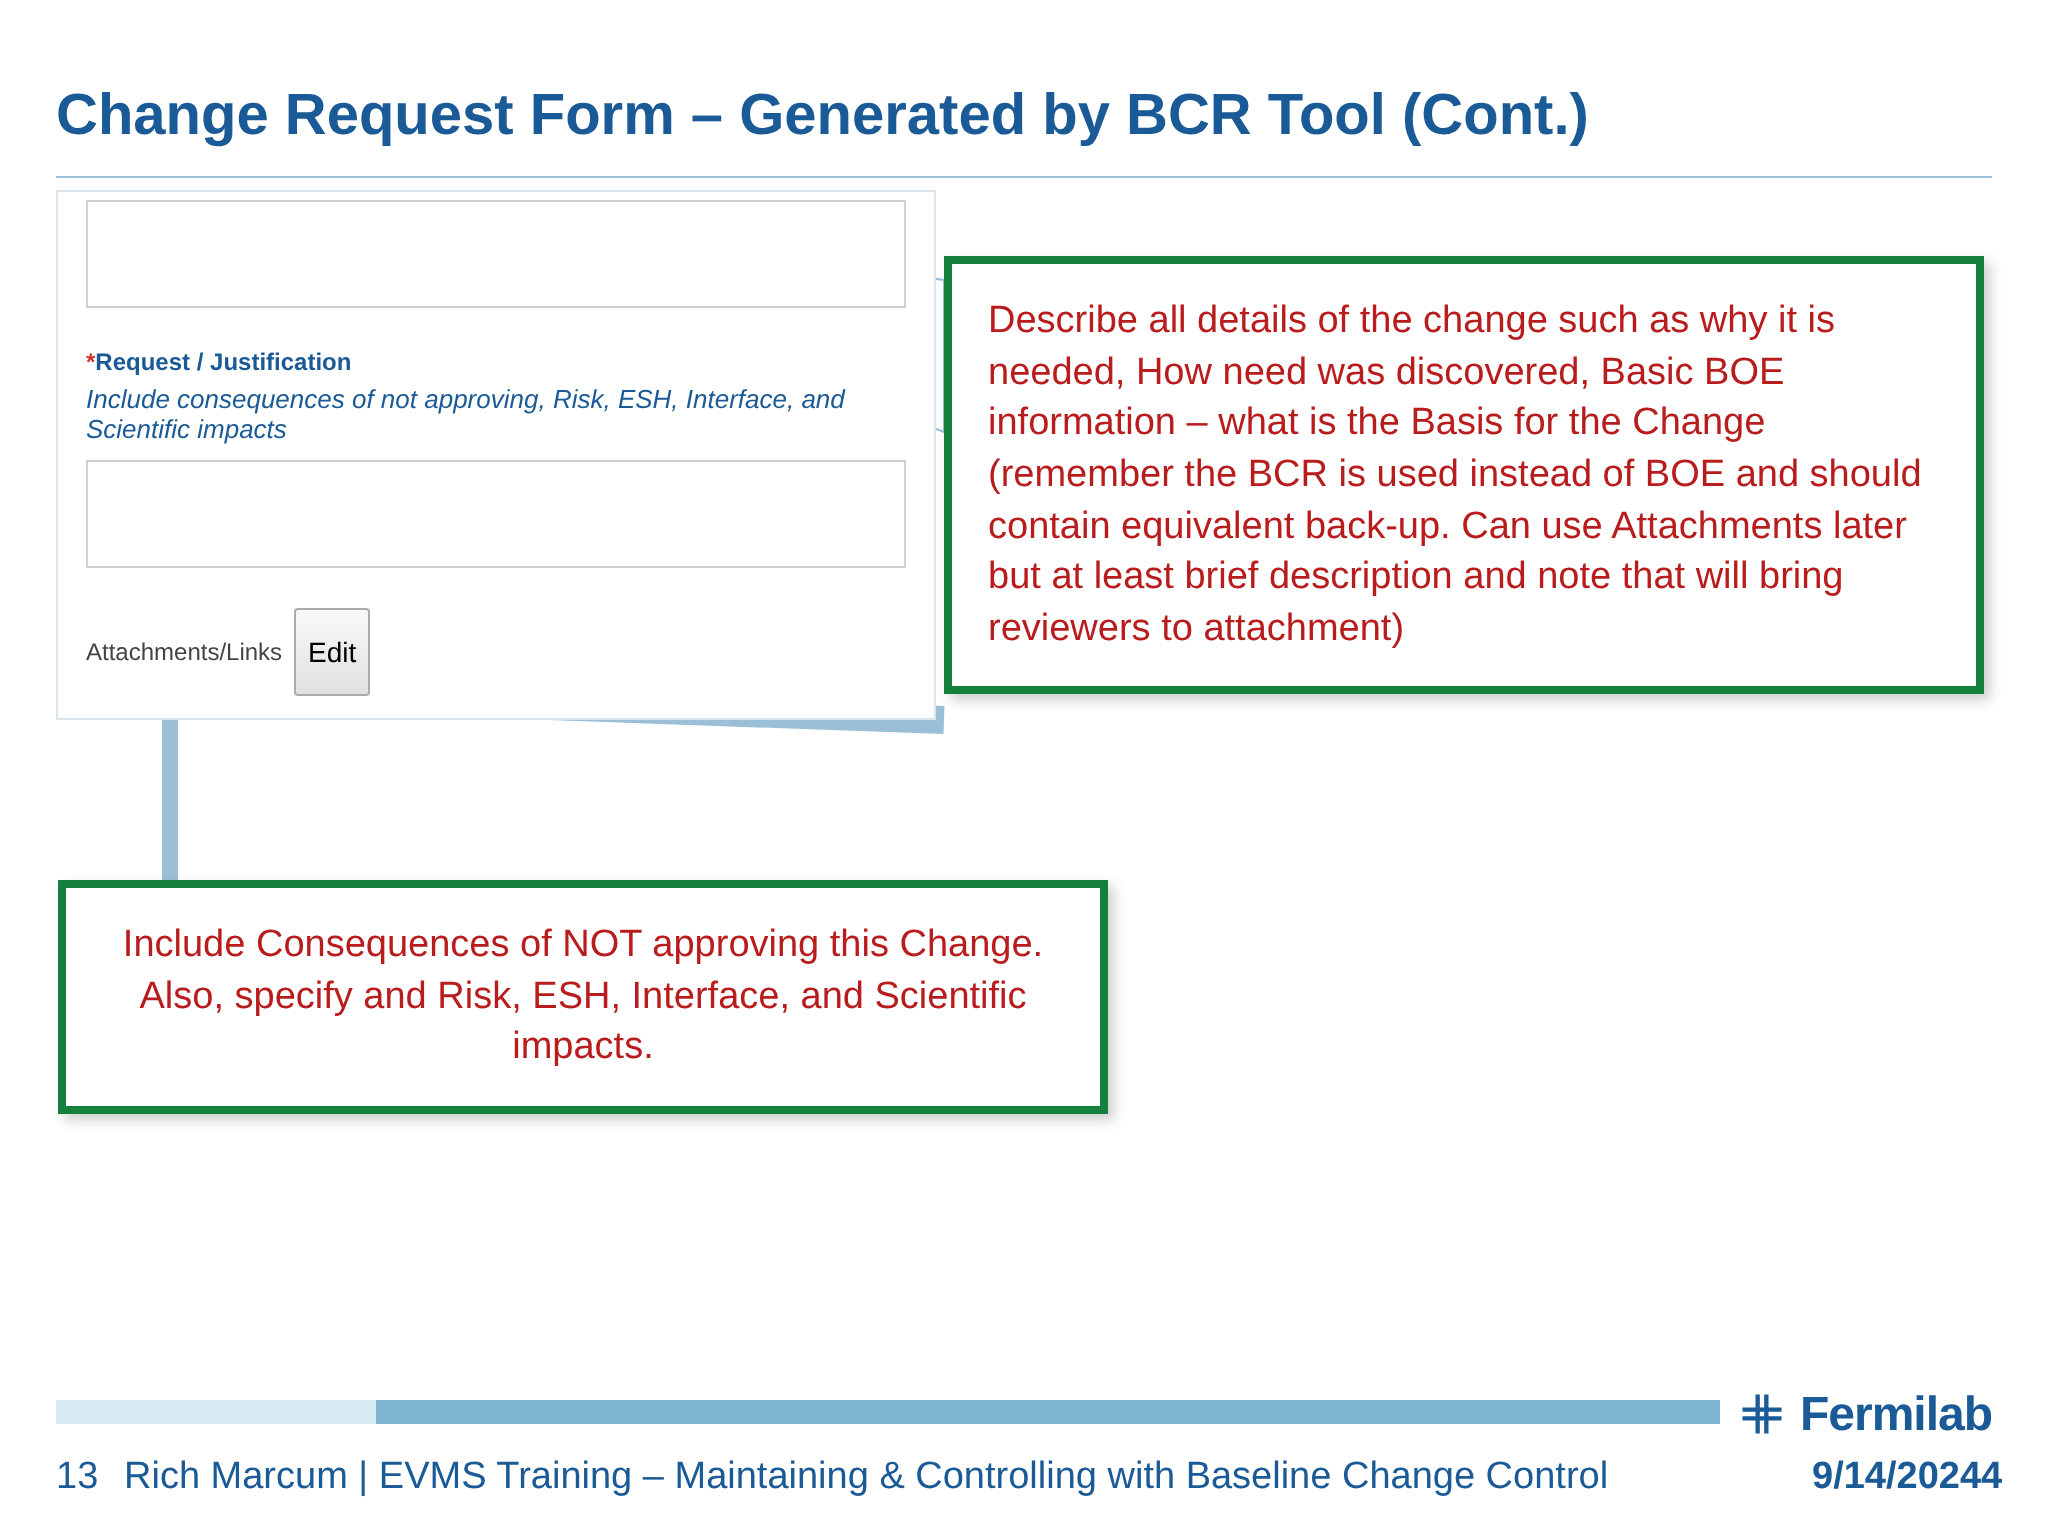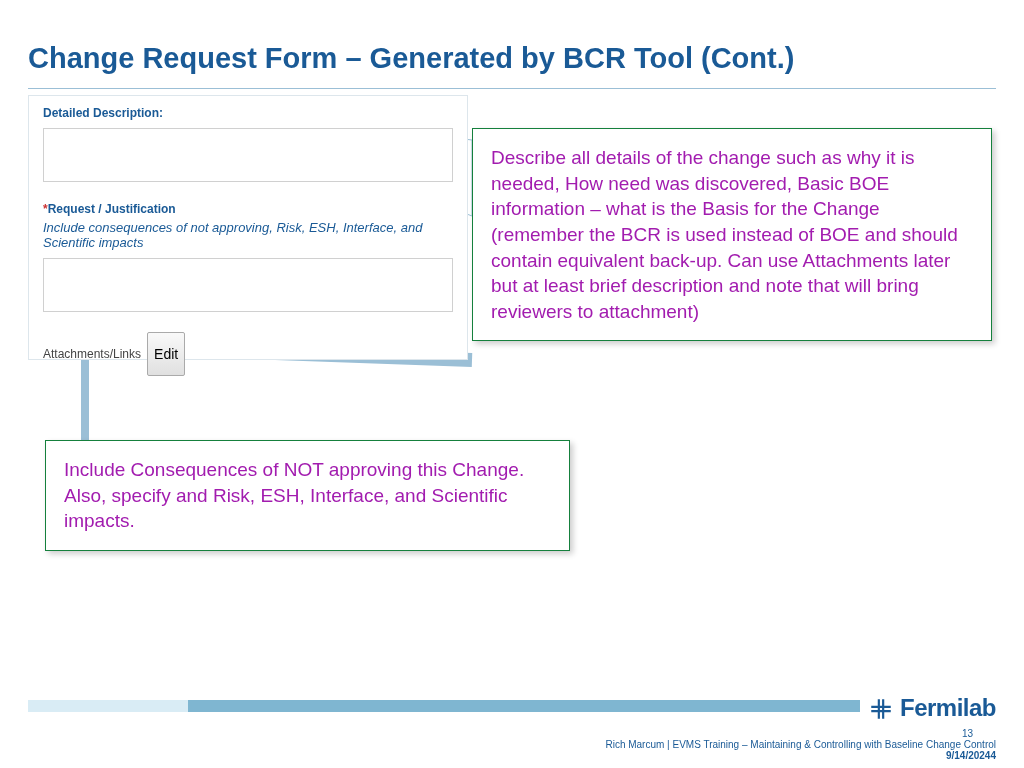--- a/index.html
+++ b/index.html
@@ -9,53 +9,52 @@
   .title-rule { position: absolute; left: 28px; top: 88px; width: 968px; height: 0; border-top: 1px solid #9bbfd6; }
 
   .form-panel { position: absolute; left: 28px; top: 95px; width: 440px; height: 265px; border: 1px solid #dde6ec; background: #fff; }
   .fp-label { font-size: 12px; font-weight: bold; color: #1a5a96; padding: 10px 14px 4px; }
   .fp-box { margin: 4px 14px 10px; height: 54px; border: 1px solid #d0d0d0; background: #fff; }
   .fp-req { color: #c33; font-weight: bold; }
   .fp-note { font-size: 13px; font-style: italic; color: #1a5a96; padding: 0 14px 4px; }
   .fp-attach { padding: 10px 14px 0; font-size: 12px; color: #444; display: flex; align-items: center; gap: 6px; }
   .edit-btn { font-size: 14px; padding: 13px 6px; background: linear-gradient(#f9f9f9,#e0e0e0); border: 1px solid #aaa; border-radius: 2px; cursor: pointer; }
 
-  .callout { position: absolute; border: 1px solid #15803d; background: #fff; box-shadow: 3px 3px 6px rgba(0,0,0,0.2); padding: 16px 18px; font-size: 19px; line-height: 1.35; color: #a21caf; }
+  .callout { position: absolute; border: 4px solid #15803d; background: #fff; box-shadow: 3px 3px 6px rgba(0,0,0,0.2); padding: 16px 18px; font-size: 19px; line-height: 1.35; color: #b91c1c; }
   .callout.c1 { left: 472px; top: 128px; width: 520px; }
-  .callout.c2 { left: 45px;  top: 440px; width: 525px; }
+  .callout.c2 { left: 29px;  top: 440px; width: 525px; text-align: center; }
 
   svg.connectors { position: absolute; left: 0; top: 0; width: 1024px; height: 768px; pointer-events: none; }
 
   .footer-bar { position: absolute; left: 28px; top: 700px; width: 968px; height: 12px; background: #7fb6d1; }
   .footer-bar .overlay { height: 12px; width: 160px; background: #d9ecf5; float: left; }
-  .footer { position: absolute; left: 28px; top: 728px; width: 968px; display: flex; align-items: flex-end; font-size: 10px; color: #1a5a96; flex-direction: column; }
+  .footer { position: absolute; left: 28px; top: 728px; width: 968px; display: flex; align-items: flex-end; font-size: 19px; color: #1a5a96; }
   .footer .pnum { width: 34px; }
   .footer .line { flex: 1; }
   .footer .date { width: 90px; text-align: right; font-weight: bold; }
 
-  .logo { position: absolute; right: 28px; top: 694px; display: flex; align-items: flex-end; gap: 6px; color: #1a5a96; font-weight: bold; font-size: 24px; letter-spacing: -0.5px; background:#fff; padding-left:8px; }
+  .logo { position: absolute; right: 28px; top: 694px; display: flex; align-items: flex-start; gap: 6px; color: #1a5a96; font-weight: bold; font-size: 24px; letter-spacing: -0.5px; background:#fff; padding-left:8px; }
   .logo svg { width: 26px; height: 26px; }
 </style>
 </head>
 <body>
 <div class="slide">
 
   <div class="title">Change Request Form – Generated by BCR Tool (Cont.)</div>
   <div class="title-rule"></div>
 
   <svg class="connectors">
     <polygon points="190,107 472,140 472,216" fill="#fff" stroke="#9bbfd6" stroke-width="1"></polygon>
     <line x1="190" y1="350" x2="472" y2="360" stroke="#9bbfd6" stroke-width="14" stroke-linecap="butt"></line>
     <polygon points="190,350 206,342 206,358" fill="#9bbfd6"></polygon>
     <line x1="85" y1="230" x2="85" y2="440" stroke="#9bbfd6" stroke-width="8"></line>
     <polygon points="85,222 78,240 92,240" fill="#9bbfd6"></polygon>
   </svg>
 
   <div class="form-panel">
-    <div class="fp-label">Detailed Description:</div>
     <div class="fp-box"></div>
     <div class="fp-label">
       <span class="fp-req">*</span><span>Request / Justification</span>
     </div>
     <div class="fp-note">Include consequences of not approving, Risk, ESH, Interface, and Scientific impacts</div>
     <div class="fp-box"></div>
     <div class="fp-attach">
       <span>Attachments/Links</span>
       <button class="edit-btn">Edit</button>
     </div>

